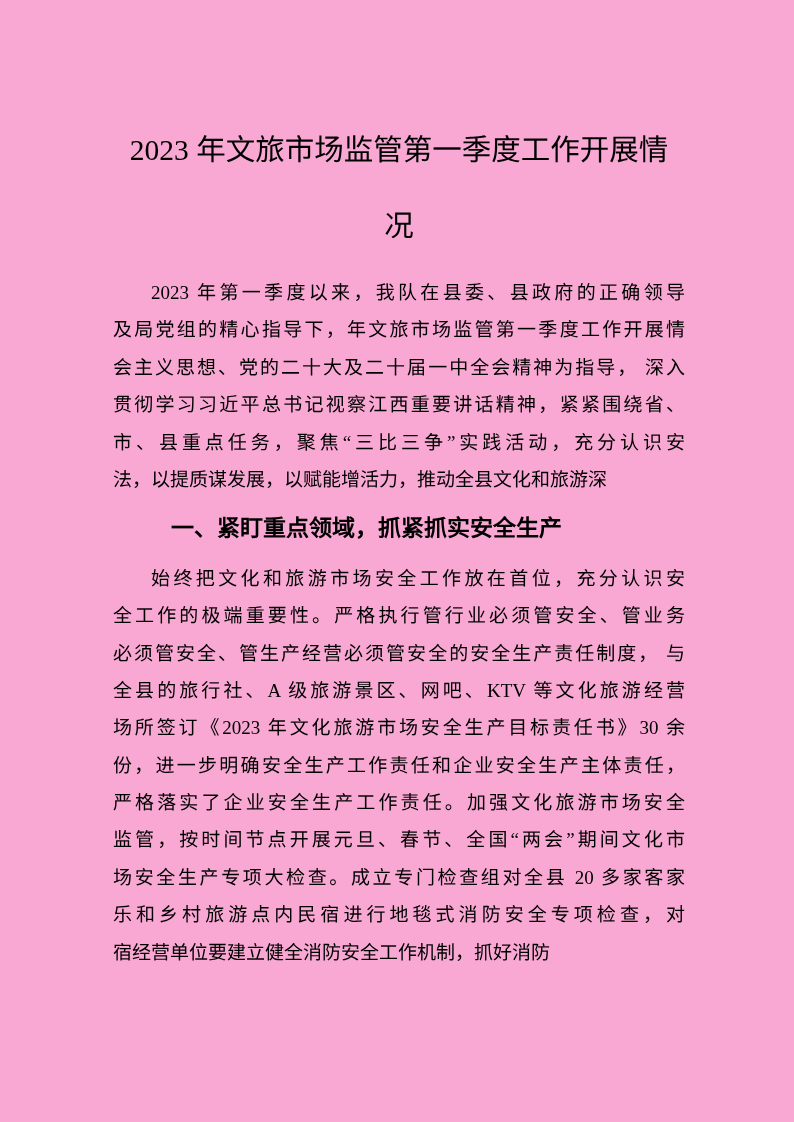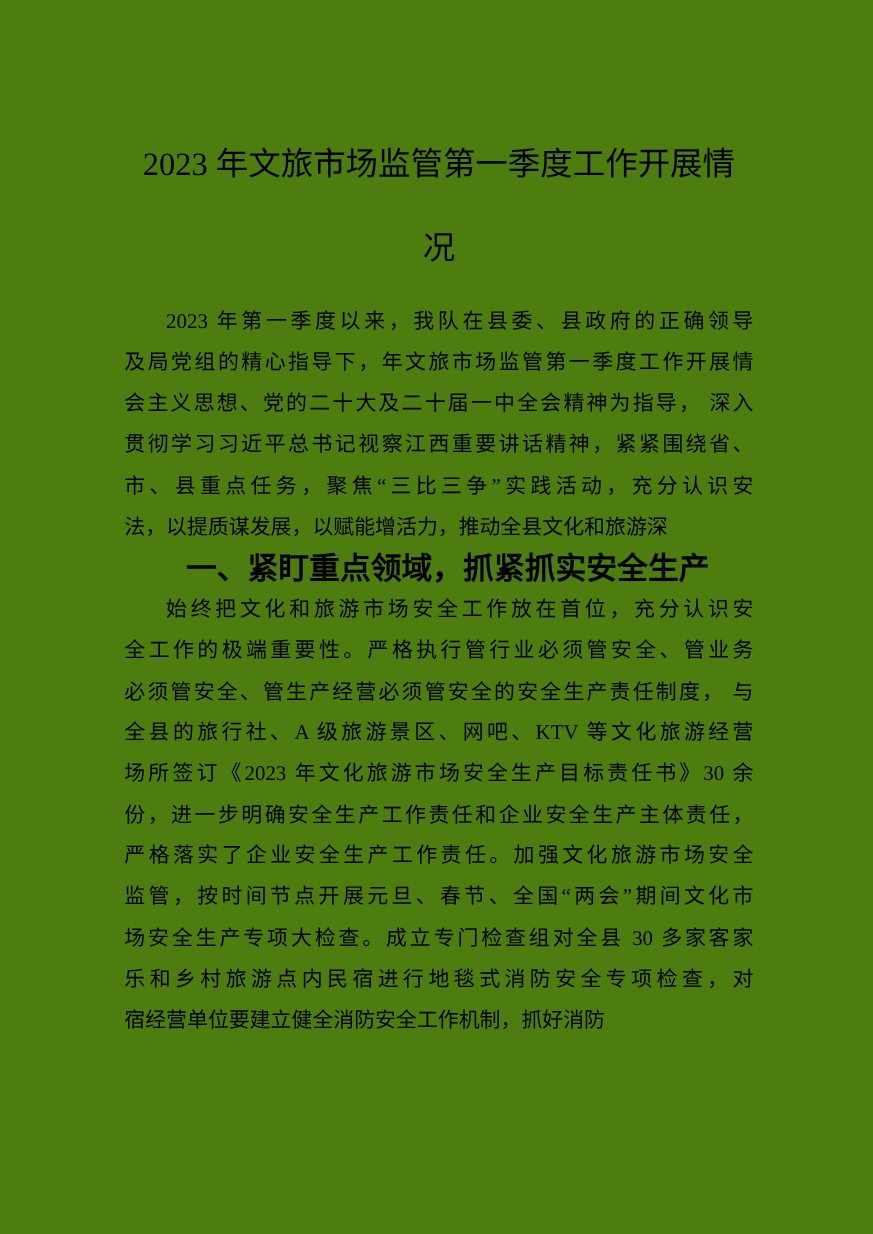--- a/index.html
+++ b/index.html
@@ -5,21 +5,21 @@
     * { box-sizing: border-box; }
     html, body {
       margin: 0;
       padding: 0;
       background: #ffffff;
     }
     .page {
       position: relative;
       width: 794px;
       height: 1122px;
-      background: #4d7c0f;
+      background: #f9a8d4;
       color: #000000;
       overflow: hidden;
       font-family: "Liberation Serif", "DejaVu Serif", serif;
     }
     .content {
       position: absolute;
       left: 113px;
       top: 112px;
       width: 572px;
     }
@@ -51,24 +51,24 @@
     }
     .paragraph .body-line:first-child {
       text-indent: 2em;
     }
     
     .paragraph .body-line:last-child {
       text-align-last: left;
     }
     
     .section-heading {
-      margin: 0;
+      margin: 12px;
       font-family: "Liberation Sans", "DejaVu Sans", sans-serif;
       font-weight: bold;
-      font-size: 28px;
+      font-size: 23px;
       line-height: 37.4px;
       height: 37.4px;
       text-indent: 2em;
       white-space: nowrap;
     }
   </style>
 </head>
 <body>
 
 <div class="page">
@@ -92,19 +92,19 @@
 
     <div class="paragraph">
         <div class="body-line">始终把文化和旅游市场安全工作放在首位，充分认识安</div>
         <div class="body-line">全工作的极端重要性。严格执行管行业必须管安全、管业务</div>
         <div class="body-line">必须管安全、管生产经营必须管安全的安全生产责任制度， 与</div>
         <div class="body-line">全县的旅行社、A 级旅游景区、网吧、KTV 等文化旅游经营</div>
         <div class="body-line">场所签订《2023 年文化旅游市场安全生产目标责任书》30 余</div>
         <div class="body-line">份，进一步明确安全生产工作责任和企业安全生产主体责任，</div>
         <div class="body-line">严格落实了企业安全生产工作责任。加强文化旅游市场安全</div>
         <div class="body-line">监管，按时间节点开展元旦、春节、全国“两会”期间文化市</div>
-        <div class="body-line">场安全生产专项大检查。成立专门检查组对全县 30 多家客家</div>
+        <div class="body-line">场安全生产专项大检查。成立专门检查组对全县 20 多家客家</div>
         <div class="body-line">乐和乡村旅游点内民宿进行地毯式消防安全专项检查，对</div>
         <div class="body-line">宿经营单位要建立健全消防安全工作机制，抓好消防</div>
       </div>
 
   </div>
 </div>
 
 </body></html>

